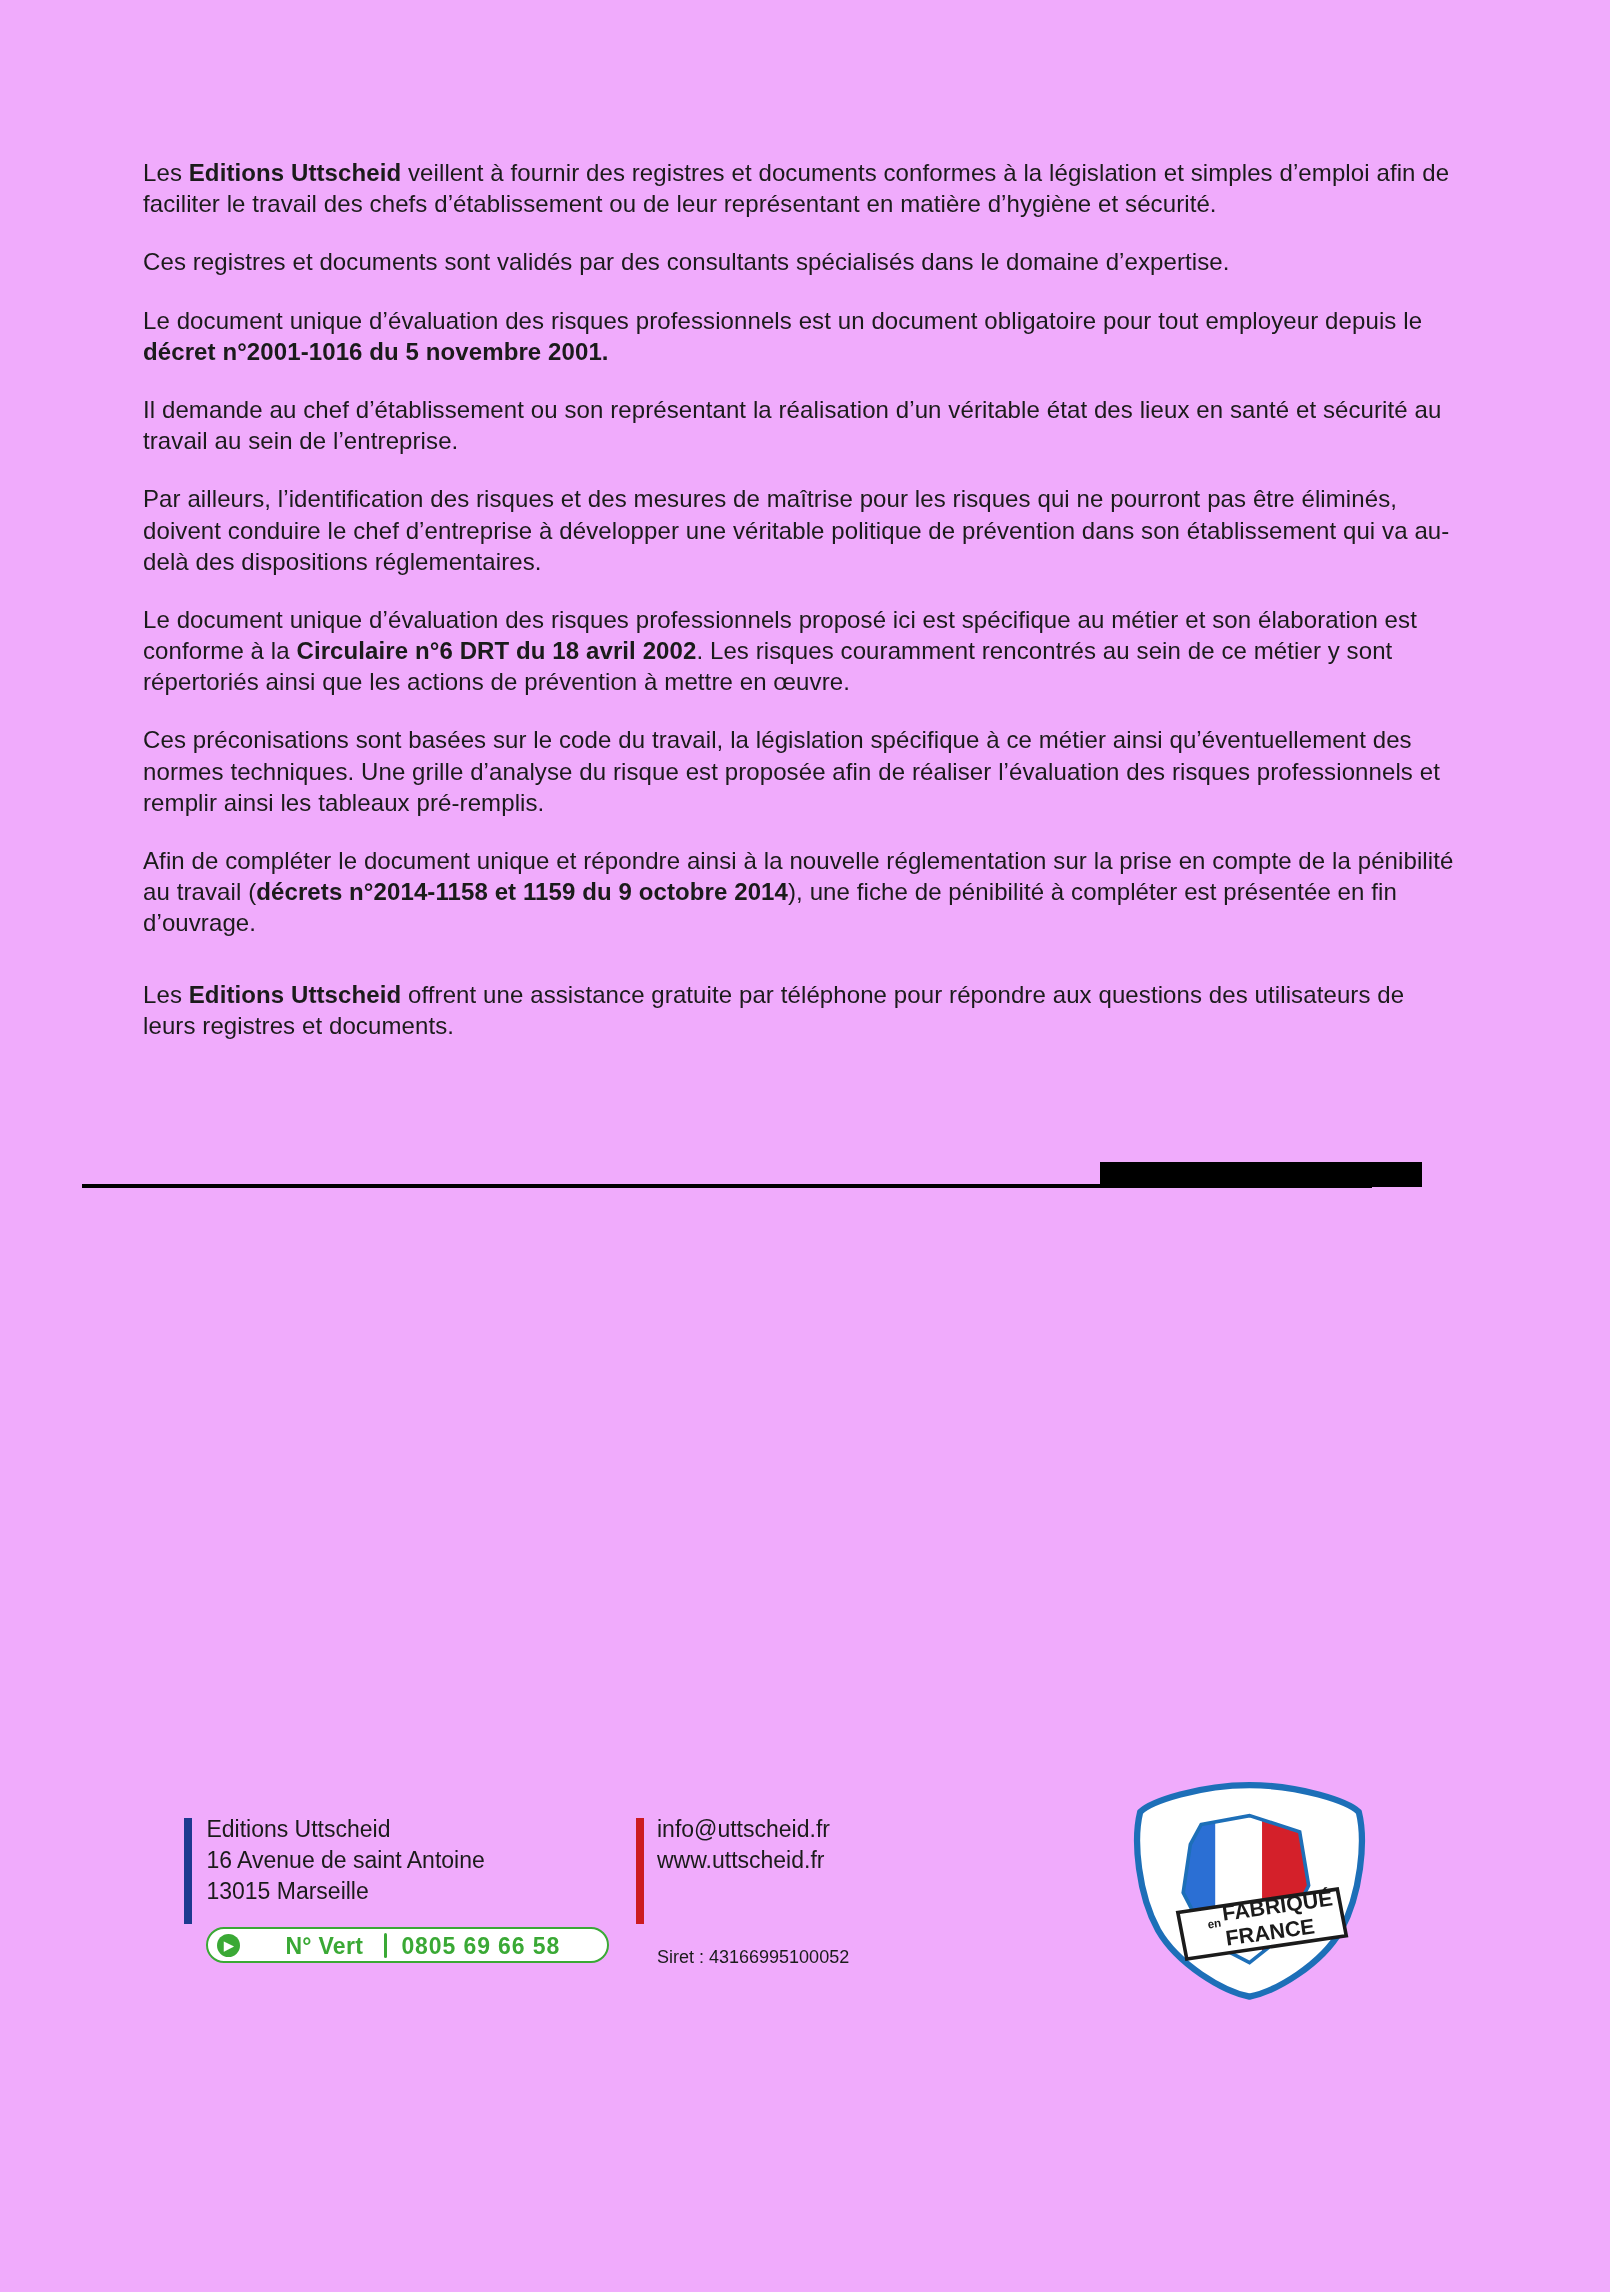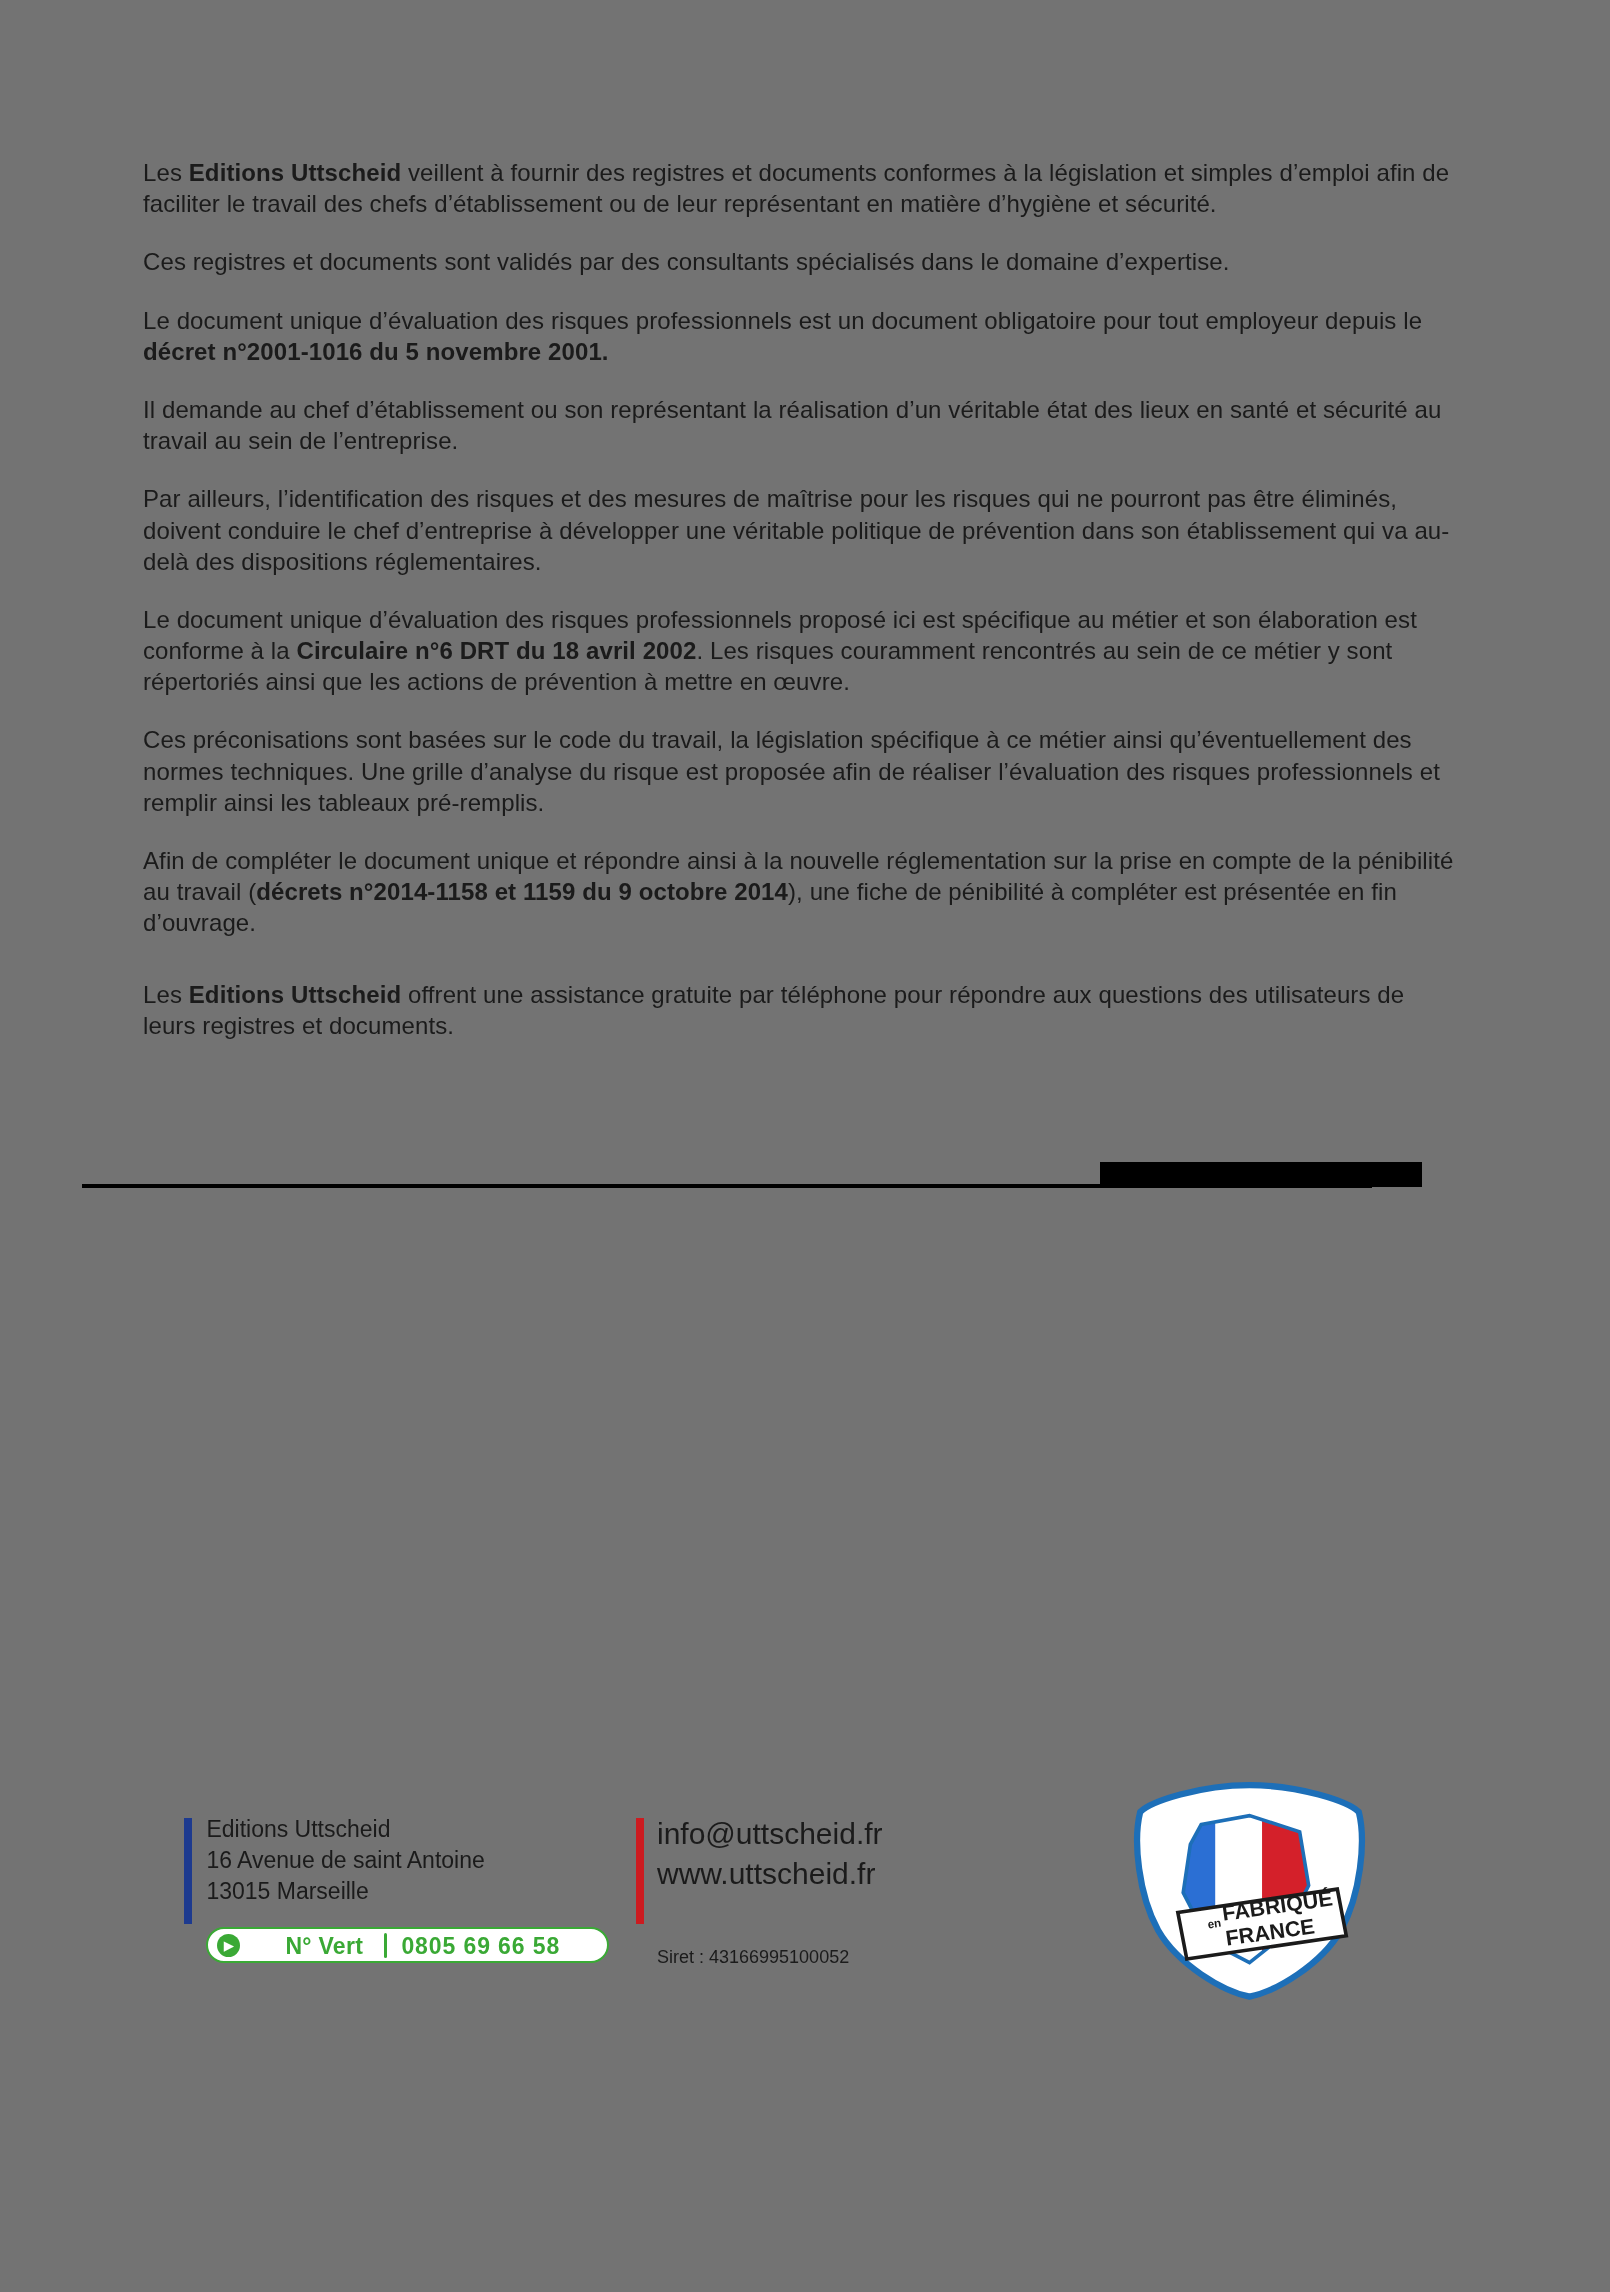--- a/index.html
+++ b/index.html
@@ -11,21 +11,21 @@
     width: 1610px;
     height: 2293px;
     position: relative;
     font-family: "Liberation Sans", sans-serif;
     color: #1a1a1a;
     overflow: hidden;
   }
   .page {
     position: absolute;
     inset: 0;
-    background: #737373;
+    background: #f0abfc;
     padding-left: 36px;
   }
 
   
   .content {
     position: absolute;
     left: 143px;
     top: 157px;
     width: 1317px;
   }
@@ -87,21 +87,21 @@
     left: 452px;
     top: 0;
     width: 8px;
     height: 106px;
     background: #cc1b20;
   }
   .footer-contact {
     position: absolute;
     left: 473px;
     top: -3.6px;
-    font-size: 30px;
+    font-size: 23px;
     line-height: 1.33;
     color: #1b1b1b;
   }
   .footer-siret {
     position: absolute;
     left: 473px;
     top: 129px;
     font-size: 18px;
     color: #1b1b1b;
   }

